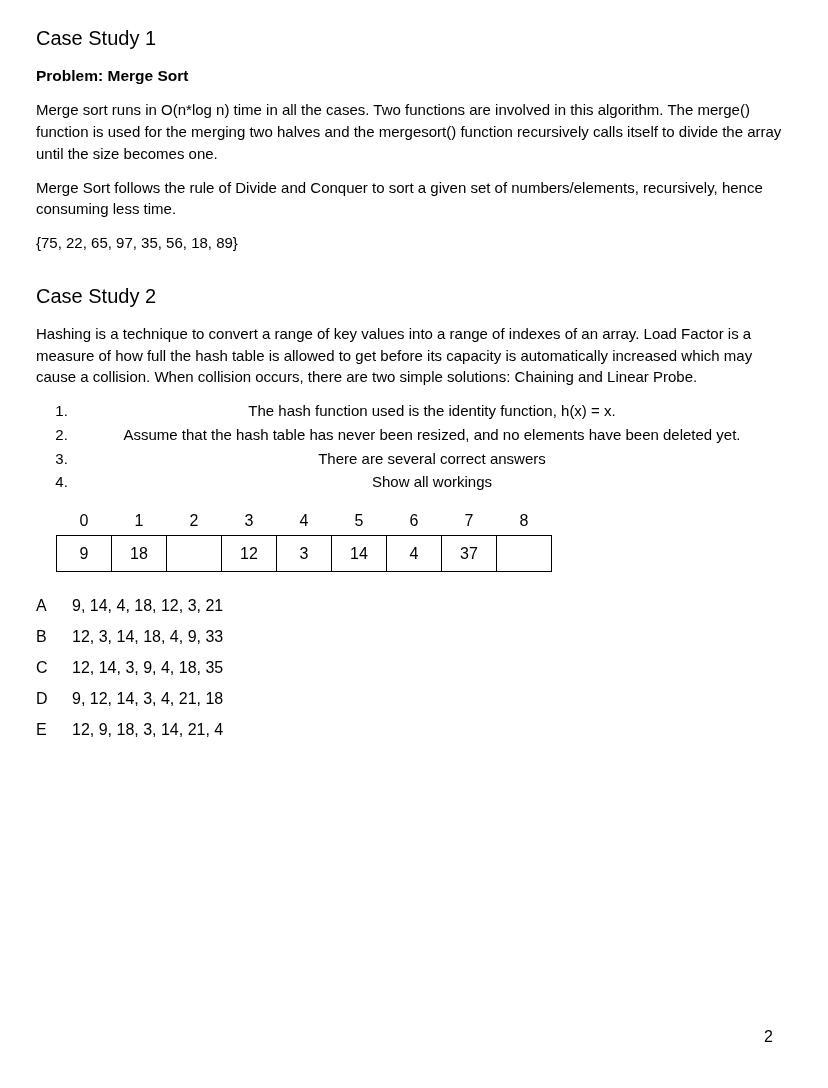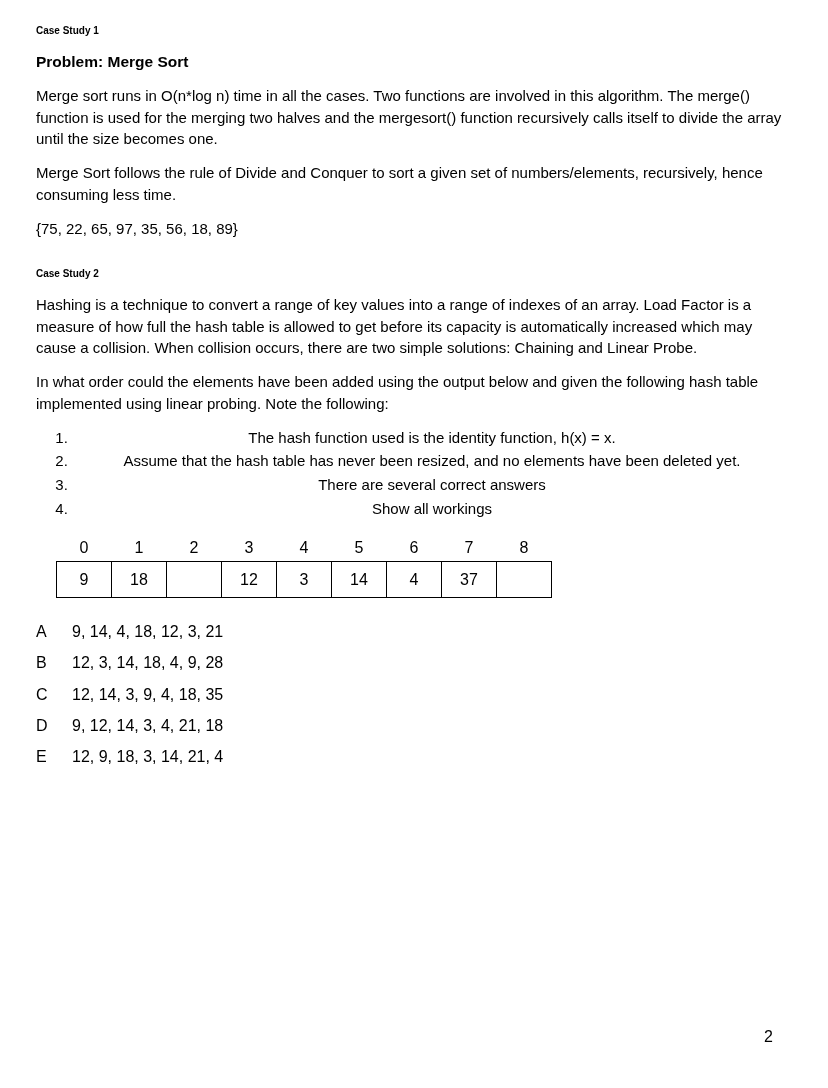--- a/index.html
+++ b/index.html
@@ -12,23 +12,23 @@
       font-size: 15px;
       line-height: 1.45;
       color: #000;
       background: #fff;
       width: 828px;
       height: 1088px;
       padding: 24px 36px;
       position: relative;
     }
     .heading {
-      font-weight: bold;
+      font-weight: normal;
       margin-bottom: 12px;
-      font-size: 10px;
+      font-size: 20px;
     }
     .subheading {
       font-weight: bold;
       margin-bottom: 12px;
       font-size: 15.5px;
     }
     p {
       margin-bottom: 12px;
     }
     .section {
@@ -92,21 +92,20 @@
   <div class="heading">Case Study 1</div>
   <div class="subheading">Problem: Merge Sort</div>
   <p>Merge sort runs in O(n*log n) time in all the cases. Two functions are involved in this algorithm. The merge()  function is used for the merging two halves and the mergesort() function recursively calls itself to divide the array until the size becomes one.</p>
   <p>Merge Sort follows the rule of Divide and Conquer to sort a given set of numbers/elements, recursively, hence consuming less time.</p>
   <p>{75, 22, 65, 97, 35, 56, 18, 89}</p>
 </div>
 
 <div class="section">
   <div class="heading">Case Study 2</div>
   <p>Hashing is a technique to convert a range of key values into a range of indexes of an array. Load Factor is a measure of how full the hash table is allowed to get before its capacity is automatically increased which may cause a collision. When collision occurs, there are two simple solutions: Chaining and Linear Probe.</p>
-  <p>In what order could the elements have been added using the output below and given the following hash table implemented using linear probing. Note the following:</p>
   <ol>
     <li>The hash function used is the identity function, h(x) = x.</li>
     <li>Assume that the hash table has never been resized, and no elements have been deleted yet.</li>
     <li>There are several correct answers</li>
     <li> Show all workings</li>
   </ol>
 
   <table class="hash">
     <tbody>
         <tr class="indexrow">
@@ -134,21 +133,21 @@
   </tbody>
     </table>
 
   <div class="options">
     <div class="options-row">
       <span class="opt-label">A</span>
       <span class="opt-value">9, 14, 4, 18, 12, 3, 21</span>
     </div>
     <div class="options-row">
       <span class="opt-label">B</span>
-      <span class="opt-value">12, 3, 14, 18, 4, 9, 28</span>
+      <span class="opt-value">12, 3, 14, 18, 4, 9, 33</span>
     </div>
     <div class="options-row">
       <span class="opt-label">C</span>
       <span class="opt-value">12, 14, 3, 9, 4, 18, 35</span>
     </div>
     <div class="options-row">
       <span class="opt-label">D</span>
       <span class="opt-value">9, 12, 14, 3, 4, 21, 18</span>
     </div>
     <div class="options-row">

